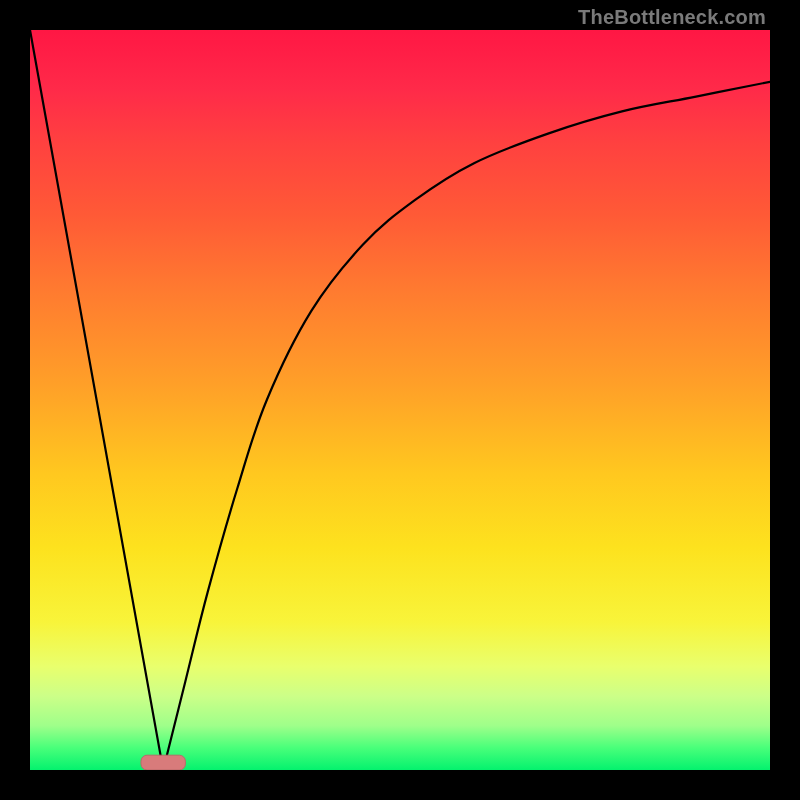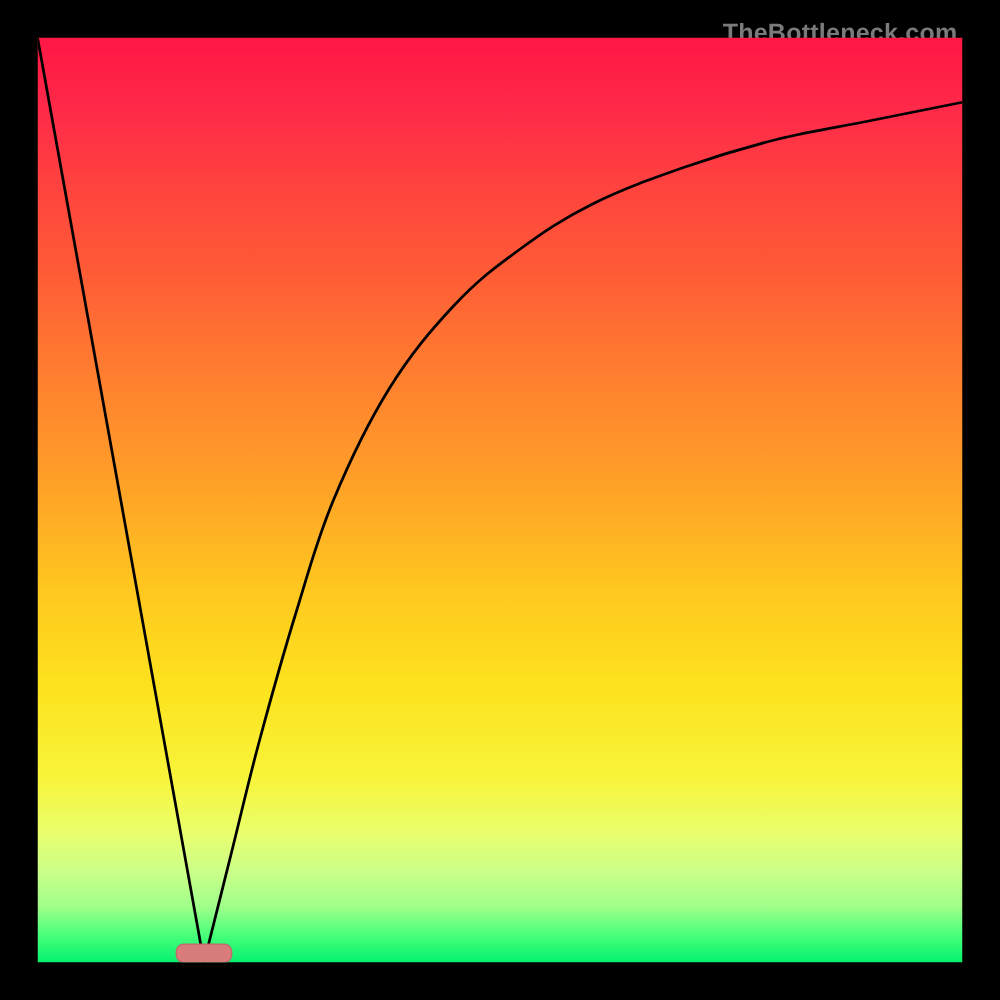--- a/index.html
+++ b/index.html
@@ -54,21 +54,20 @@
   }
   .watermark {
     position: absolute;
     top: 6px;
     right: 34px;
     color: #7a7a7a;
     font-size: 20px;
     font-weight: 600;
     letter-spacing: 0.2px;
     user-select: none;
-    margin-top: 10px;
   }
 </style>
 </head>
 <body>
 
 <div class="frame">
 
   <div class="watermark">TheBottleneck.com</div>
 
   <div class="plot-area">

